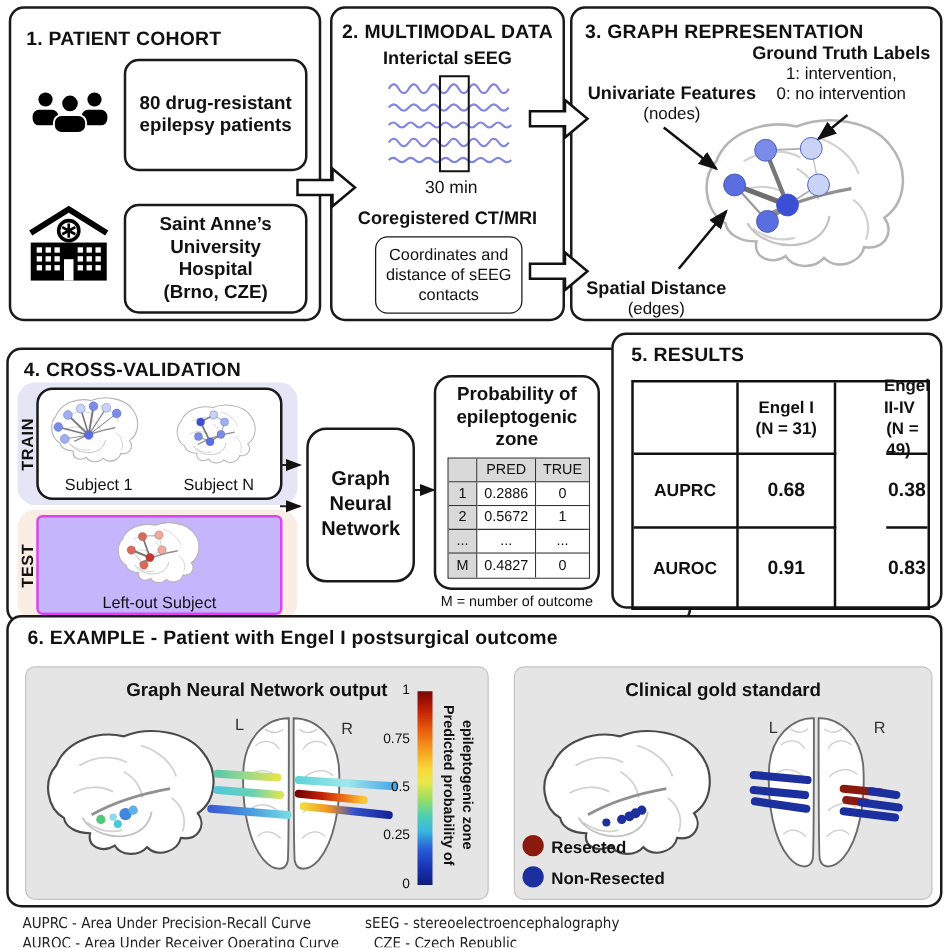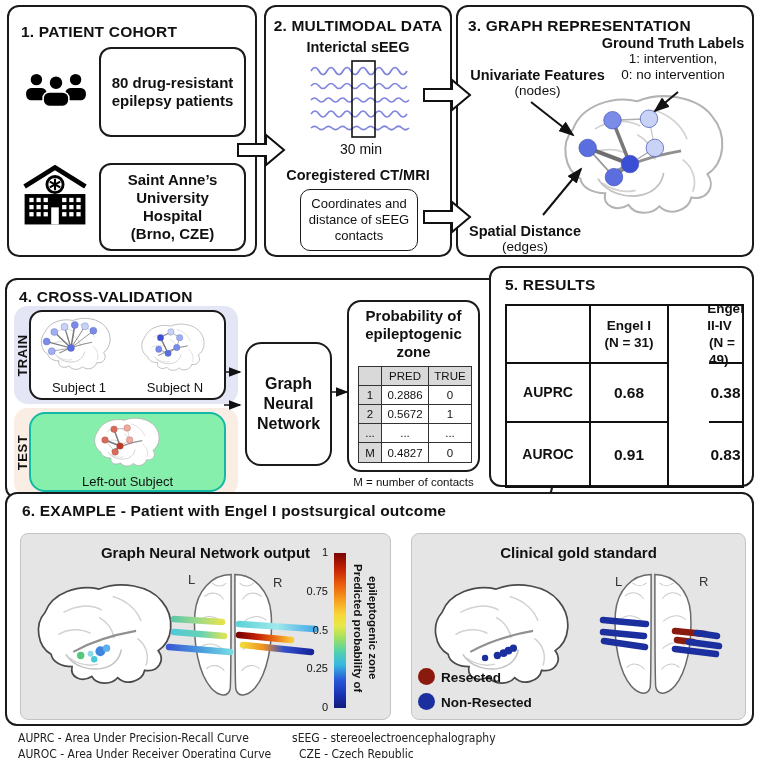--- a/index.html
+++ b/index.html
@@ -226,21 +226,21 @@
             <circle cx="37" cy="47" r="5.5" style="fill:var(--node-mid)"></circle>
           </g>
         </svg>
         <div class="abs ctr" style="left:6px;top:68px;width:84px;font-size:13px;">Subject 1</div>
         <div class="abs ctr" style="left:102px;top:68px;width:84px;font-size:13px;">Subject N</div>
       </div>
     </div>
 
     <div class="abs" style="left:7px;top:128px;width:224px;height:88px;border-radius:14px;background:var(--test-bg);">
       <div class="vlabel" style="left:-22px;top:37px;width:60px;">TEST</div>
-      <div class="abs" style="left:15px;top:4px;width:197px;height:80px;background:#86efac;border:2px solid #14b8a6;border-radius:16px;box-sizing:border-box;">
+      <div class="abs" style="left:15px;top:4px;width:197px;height:80px;background:#c4b5fd;border:2px solid #d946ef;border-radius:5px;box-sizing:border-box;">
         <svg class="abs" style="left:55px;top:2px;color:#b4b4b4;" width="86" height="60" viewBox="0 0 130 100">
           <use href="#brain-side"></use>
           <g stroke="#787878">
             <line x1="40" y1="22" x2="50" y2="50" stroke-width="2.4"></line>
             <line x1="25" y1="40" x2="50" y2="50" stroke-width="2.6"></line>
             <line x1="40" y1="22" x2="62" y2="20" stroke="#aaaaaa" stroke-width="1"></line>
             <line x1="62" y1="20" x2="66" y2="40" stroke="#bbbbbb" stroke-width="0.8"></line>
             <line x1="50" y1="50" x2="42" y2="60" stroke-width="1.8"></line>
             <line x1="25" y1="40" x2="42" y2="60" stroke="#aaaaaa" stroke-width="1"></line>
             <line x1="66" y1="40" x2="50" y2="50" stroke="#b0b0b0" stroke-width="1"></line>
@@ -281,21 +281,21 @@
         <div class="c">0.5672</div>
         <div class="c">1</div>
         <div class="c rowh">...</div>
         <div class="c">...</div>
         <div class="c">...</div>
         <div class="c rowh">M</div>
         <div class="c">0.4827</div>
         <div class="c">0</div>
       </div>
     </div>
-    <div class="abs ctr" style="left:340px;top:196px;width:133px;font-size:11.5px;">M = number of contacts</div>
+    <div class="abs ctr" style="left:340px;top:196px;width:133px;font-size:11.5px;">M = number of outcome</div>
   </section>
 
   <section class="panel" style="left:489px;top:266px;width:265px;height:221px;">
     <div class="ptitle" style="left:14px;top:8px;">5. RESULTS</div>
     <div class="rtable" style="left:14px;top:36px;">
       <div class="c"></div>
       <div class="c">
         <div class="hl">Engel I</div>
         <div class="hl">(N = 31)</div>
       </div>

